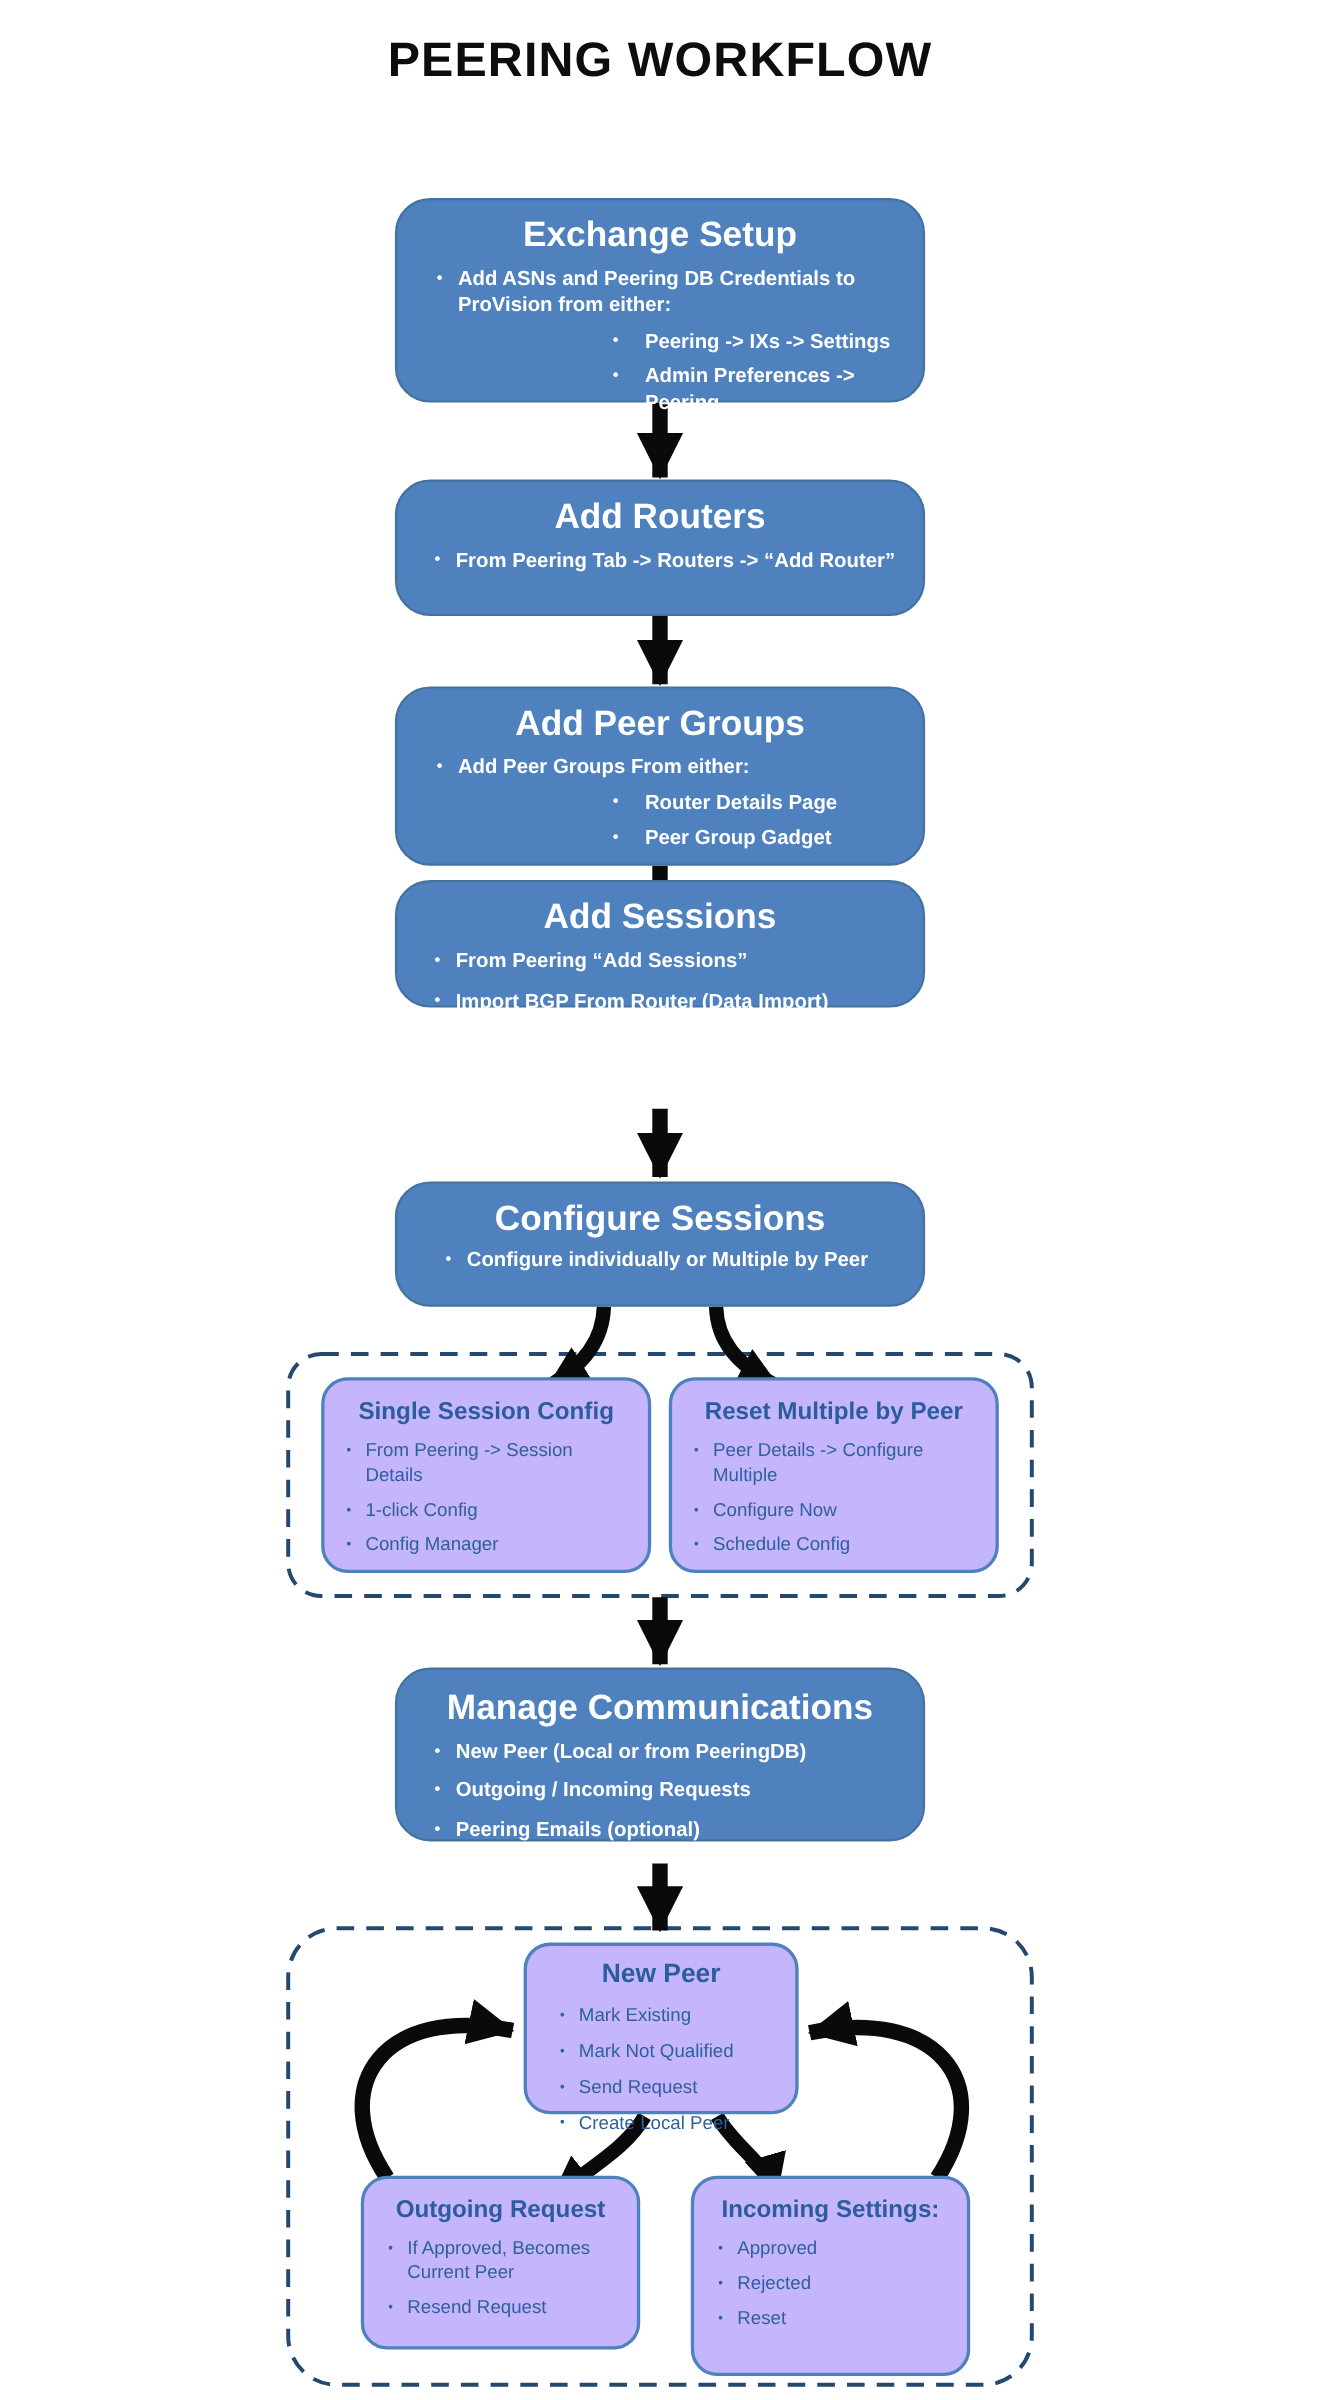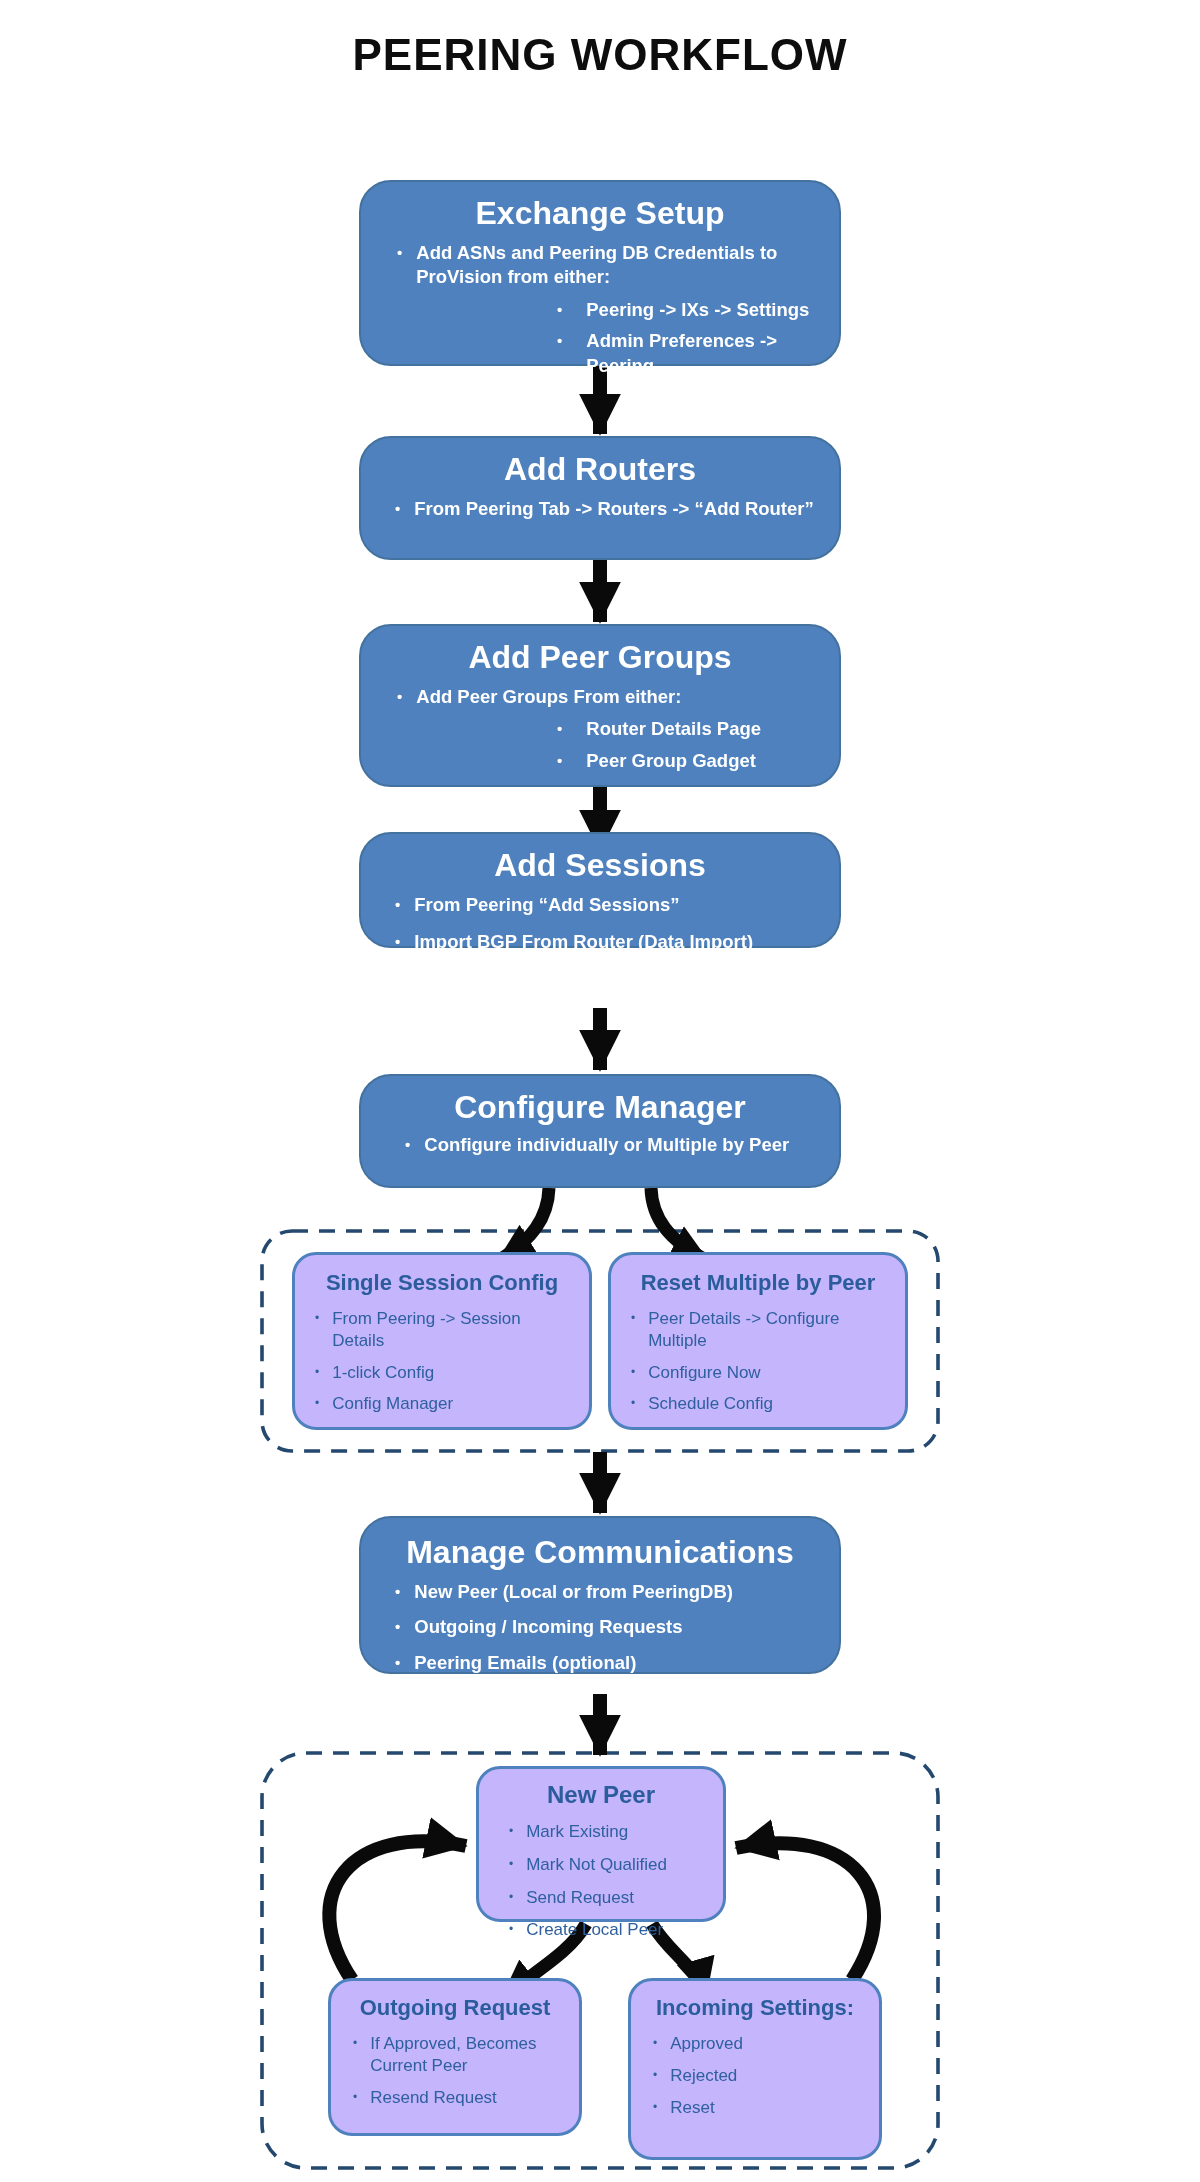--- a/index.html
+++ b/index.html
@@ -101,34 +101,34 @@
     <div class="brow lvl2">
       <span class="dot">•</span>
       <span class="btext">Router Details Page</span>
     </div>
     <div class="brow lvl2">
       <span class="dot">•</span>
       <span class="btext">Peer Group Gadget</span>
     </div>
   </section>
 
-  <section class="bluebox" style="top:832px;height:116px;">
+  <section class="bluebox" style="top:800px;height:116px;">
     <h2>Add Sessions</h2>
     <div class="brow spread" style="margin-left:34px;">
       <span class="dot">•</span>
       <span class="btext">From Peering “Add Sessions”</span>
     </div>
     <div class="brow spread" style="margin-left:34px;">
       <span class="dot">•</span>
       <span class="btext">Import BGP From Router (Data Import)</span>
     </div>
   </section>
 
   <section class="bluebox" style="top:1074px;height:114px;">
-    <h2 style="margin-bottom:7px;">Configure Manager</h2>
+    <h2 style="margin-bottom:7px;">Configure Sessions</h2>
     <div class="brow nowrap" style="margin-left:44px;">
       <span class="dot">•</span>
       <span class="btext">Configure individually or Multiple by Peer</span>
     </div>
   </section>
 
   <section class="wbox cfg" style="left:292px;top:1252px;width:300px;height:178px;">
     <h3>Single Session Config</h3>
     <div class="wrow">
       <span class="dot">•</span>

